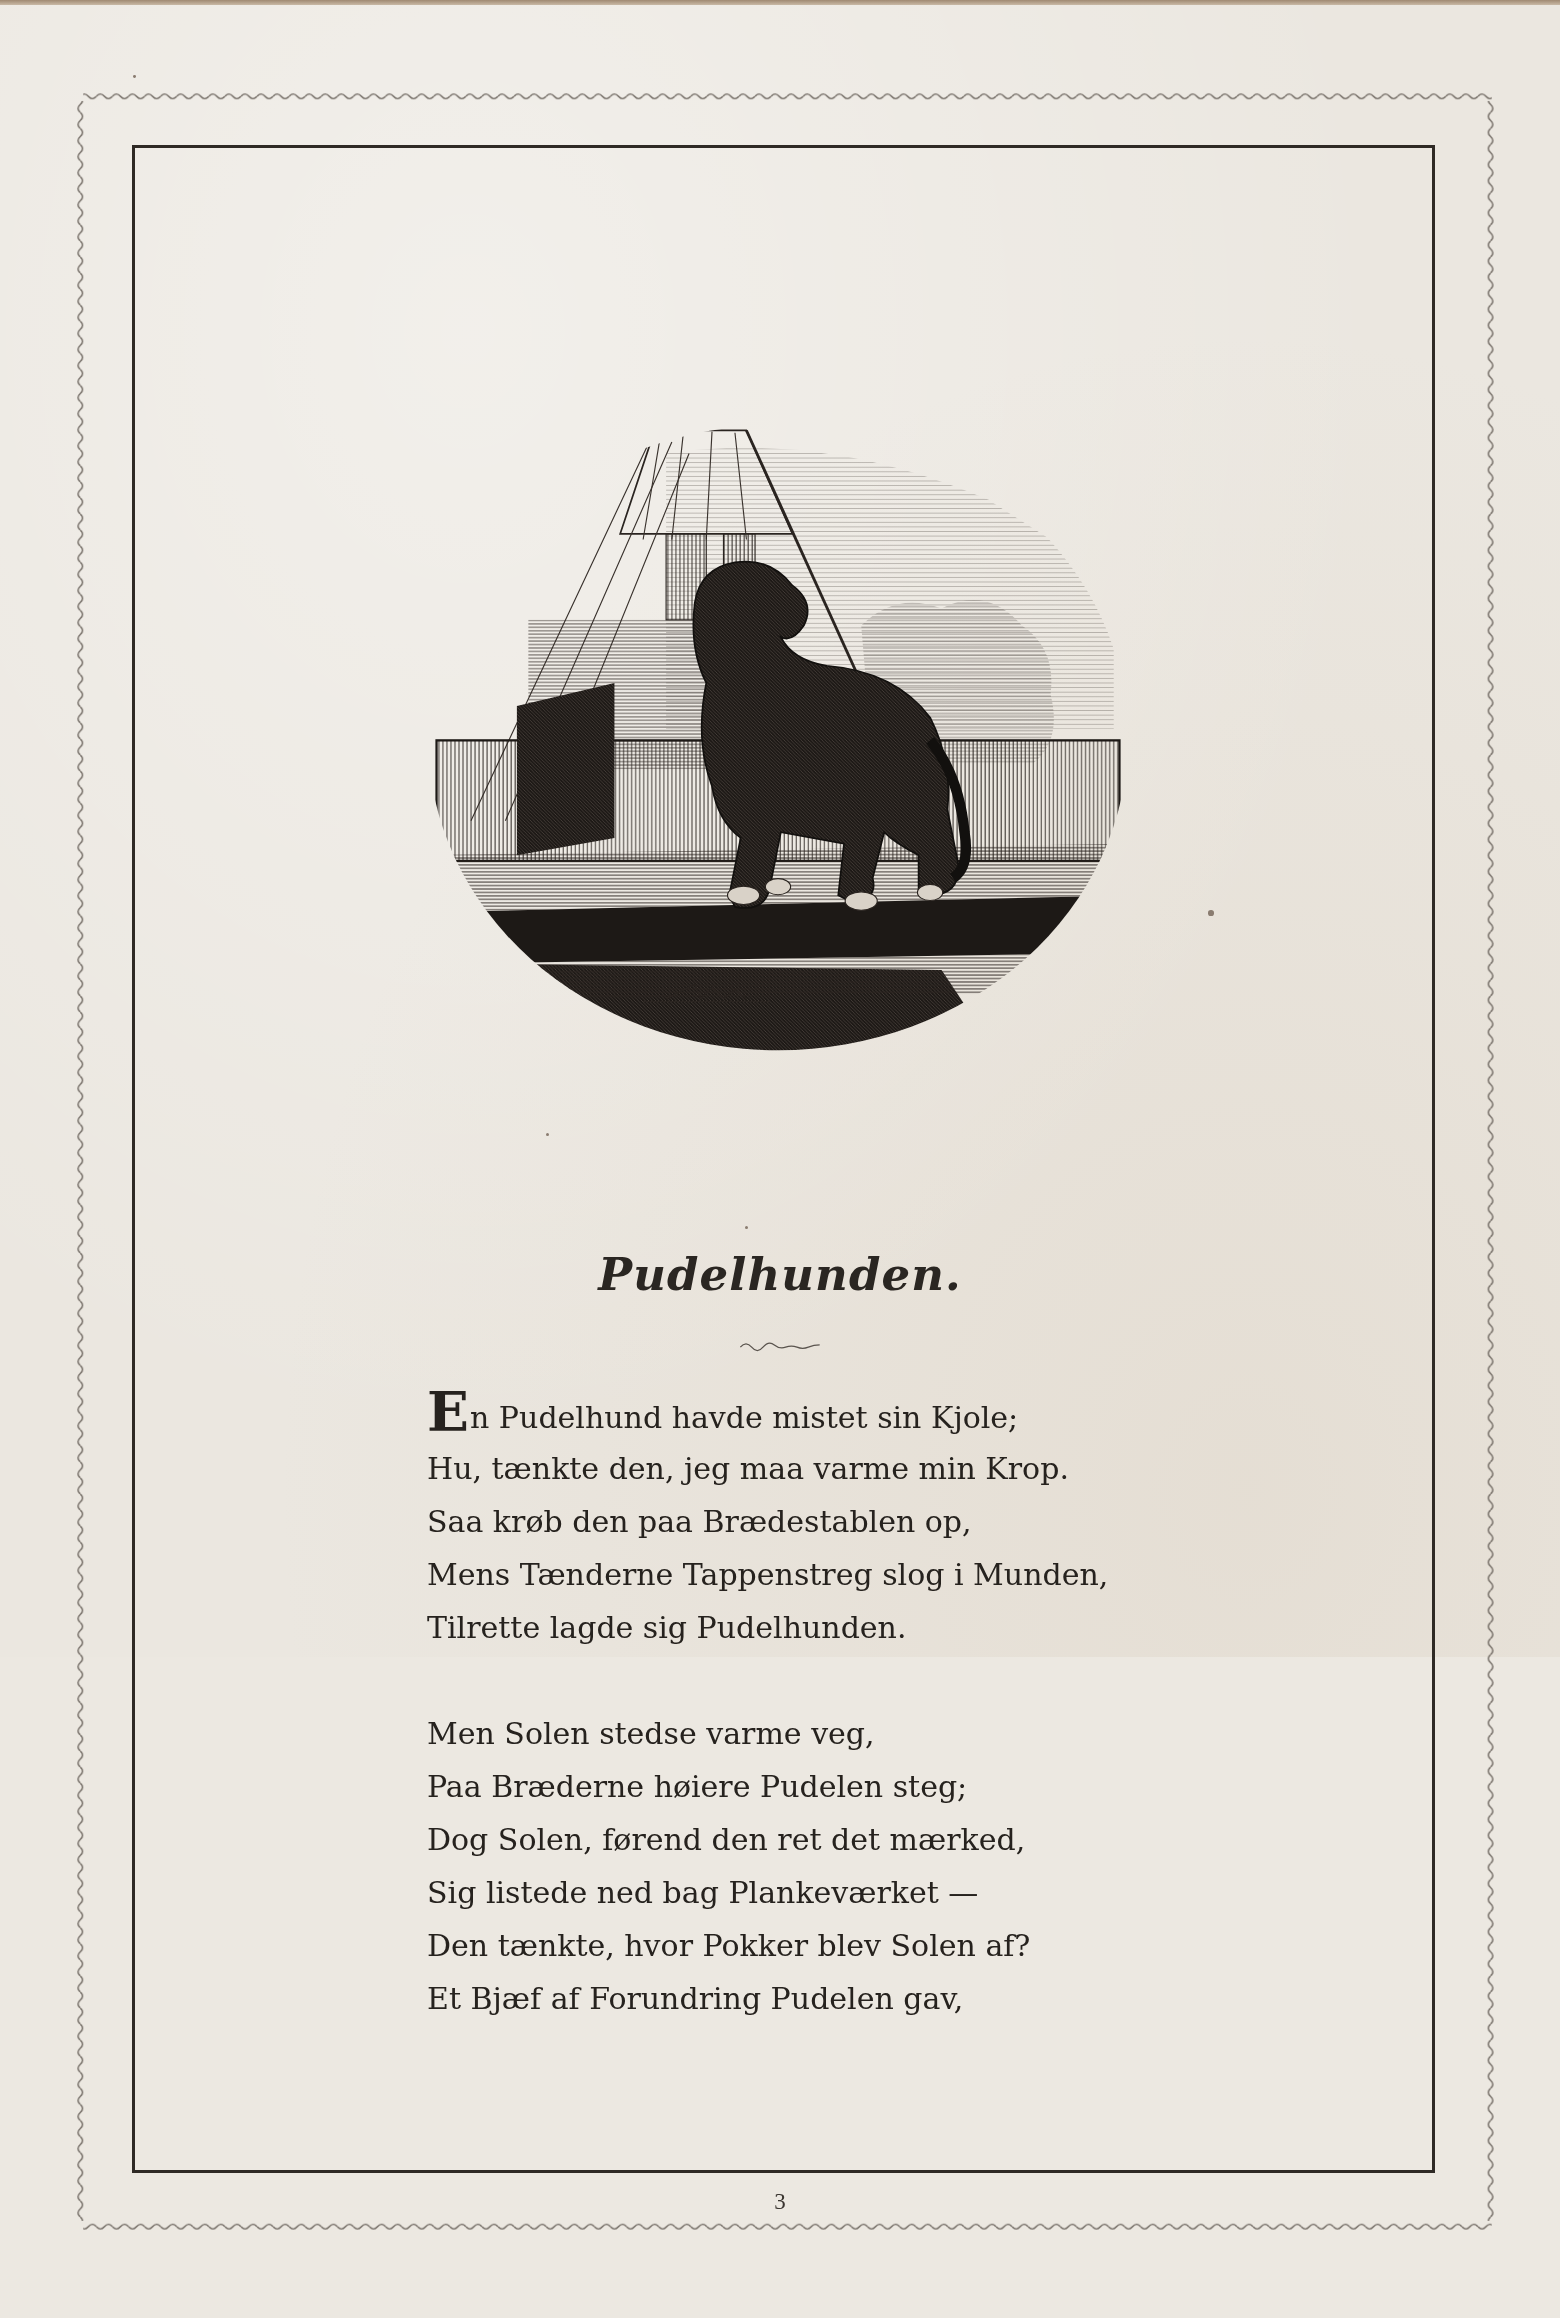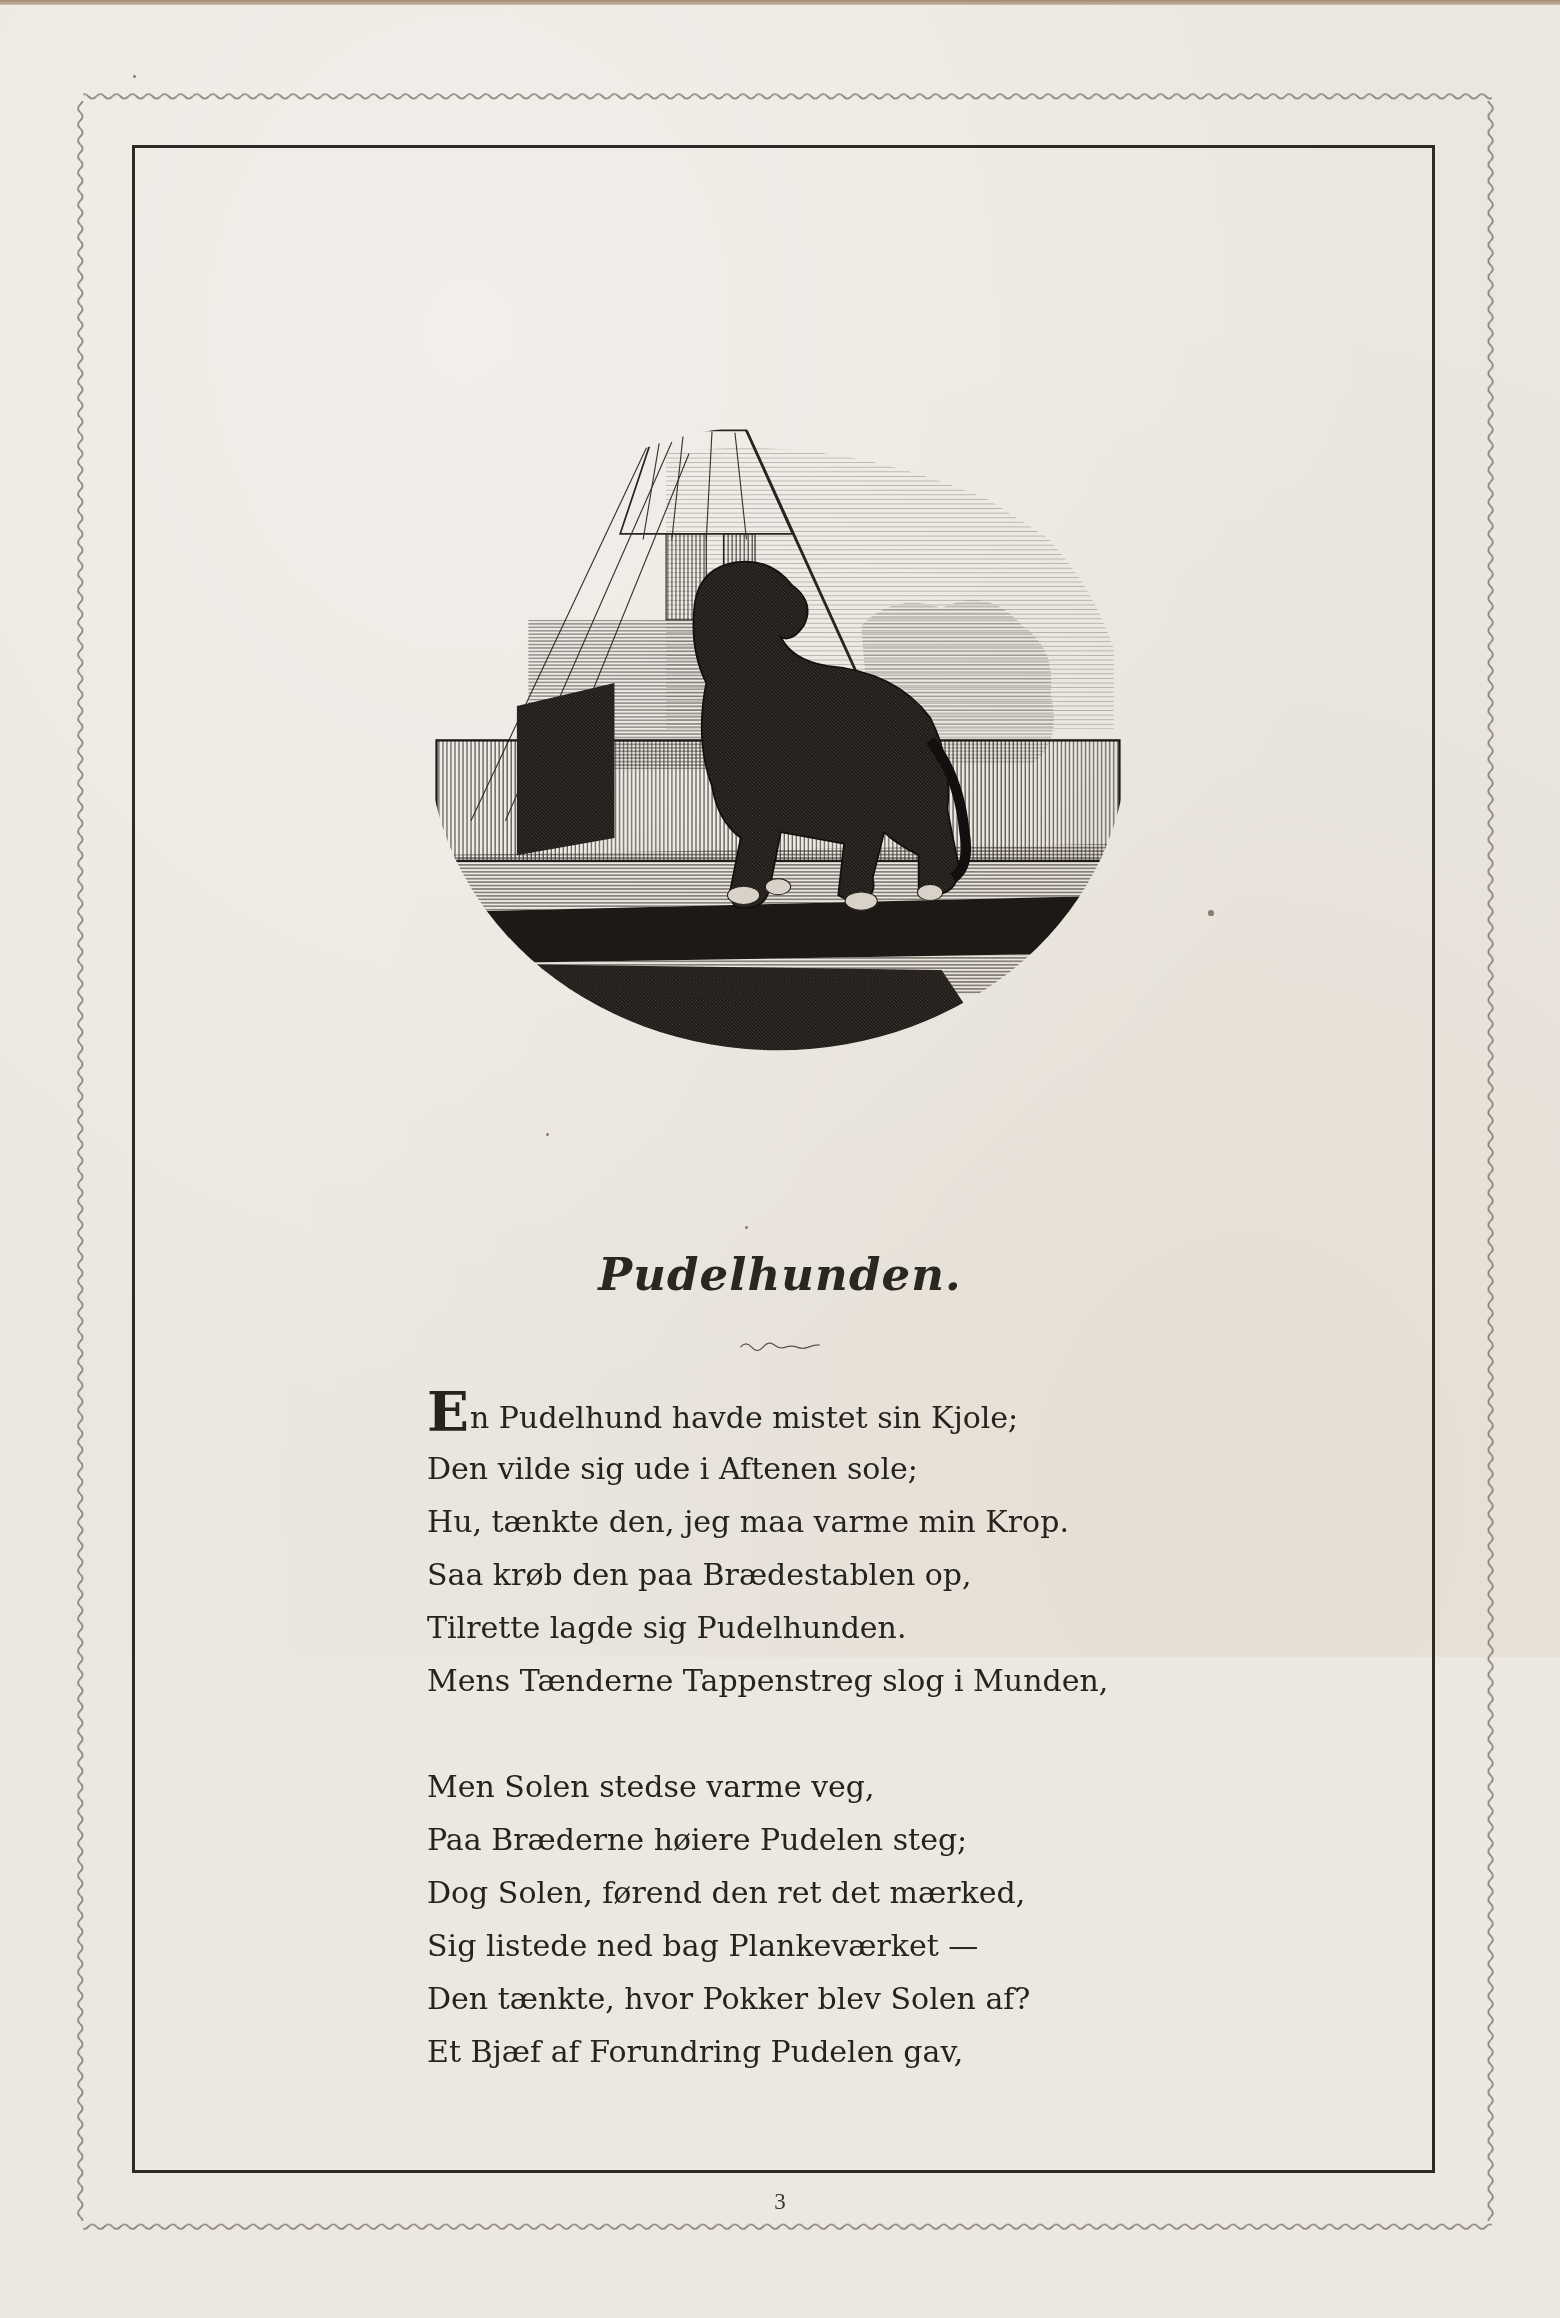--- a/index.html
+++ b/index.html
@@ -151,25 +151,24 @@
 
   <div class="title">Pudelhunden.</div>
 
   <svg class="ornament" width="86" height="17" viewBox="0 0 150 30">
     <path d="M5 18 Q15 6 25 18 T45 18 T65 14 T85 18 T105 18 T125 18 T145 14" fill="none" stroke="#5a544e" stroke-width="2.2"></path>
   </svg>
 
   <div class="poem">
     <div class="stanza">
       <span class="line"><span class="dropcap">E</span><span>n Pudelhund havde mistet sin Kjole;</span></span>
-      <span class="line">Den vilde sig ude i Aftenen sole;</span>
       <span class="line">Hu, tænkte den, jeg maa varme min Krop.</span>
       <span class="line">Saa krøb den paa Brædestablen op,</span>
+      <span class="line">Mens Tænderne Tappenstreg slog i Munden,</span>
       <span class="line">Tilrette lagde sig Pudelhunden.</span>
-      <span class="line">Mens Tænderne Tappenstreg slog i Munden,</span>
     </div>
     <div class="stanza">
       <span class="line">Men Solen stedse varme veg,</span>
       <span class="line">Paa Bræderne høiere Pudelen steg;</span>
       <span class="line">Dog Solen, førend den ret det mærked,</span>
       <span class="line">Sig listede ned bag Plankeværket —</span>
       <span class="line">Den tænkte, hvor Pokker blev Solen af?</span>
       <span class="line">Et Bjæf af Forundring Pudelen gav,</span>
     </div>
   </div>

